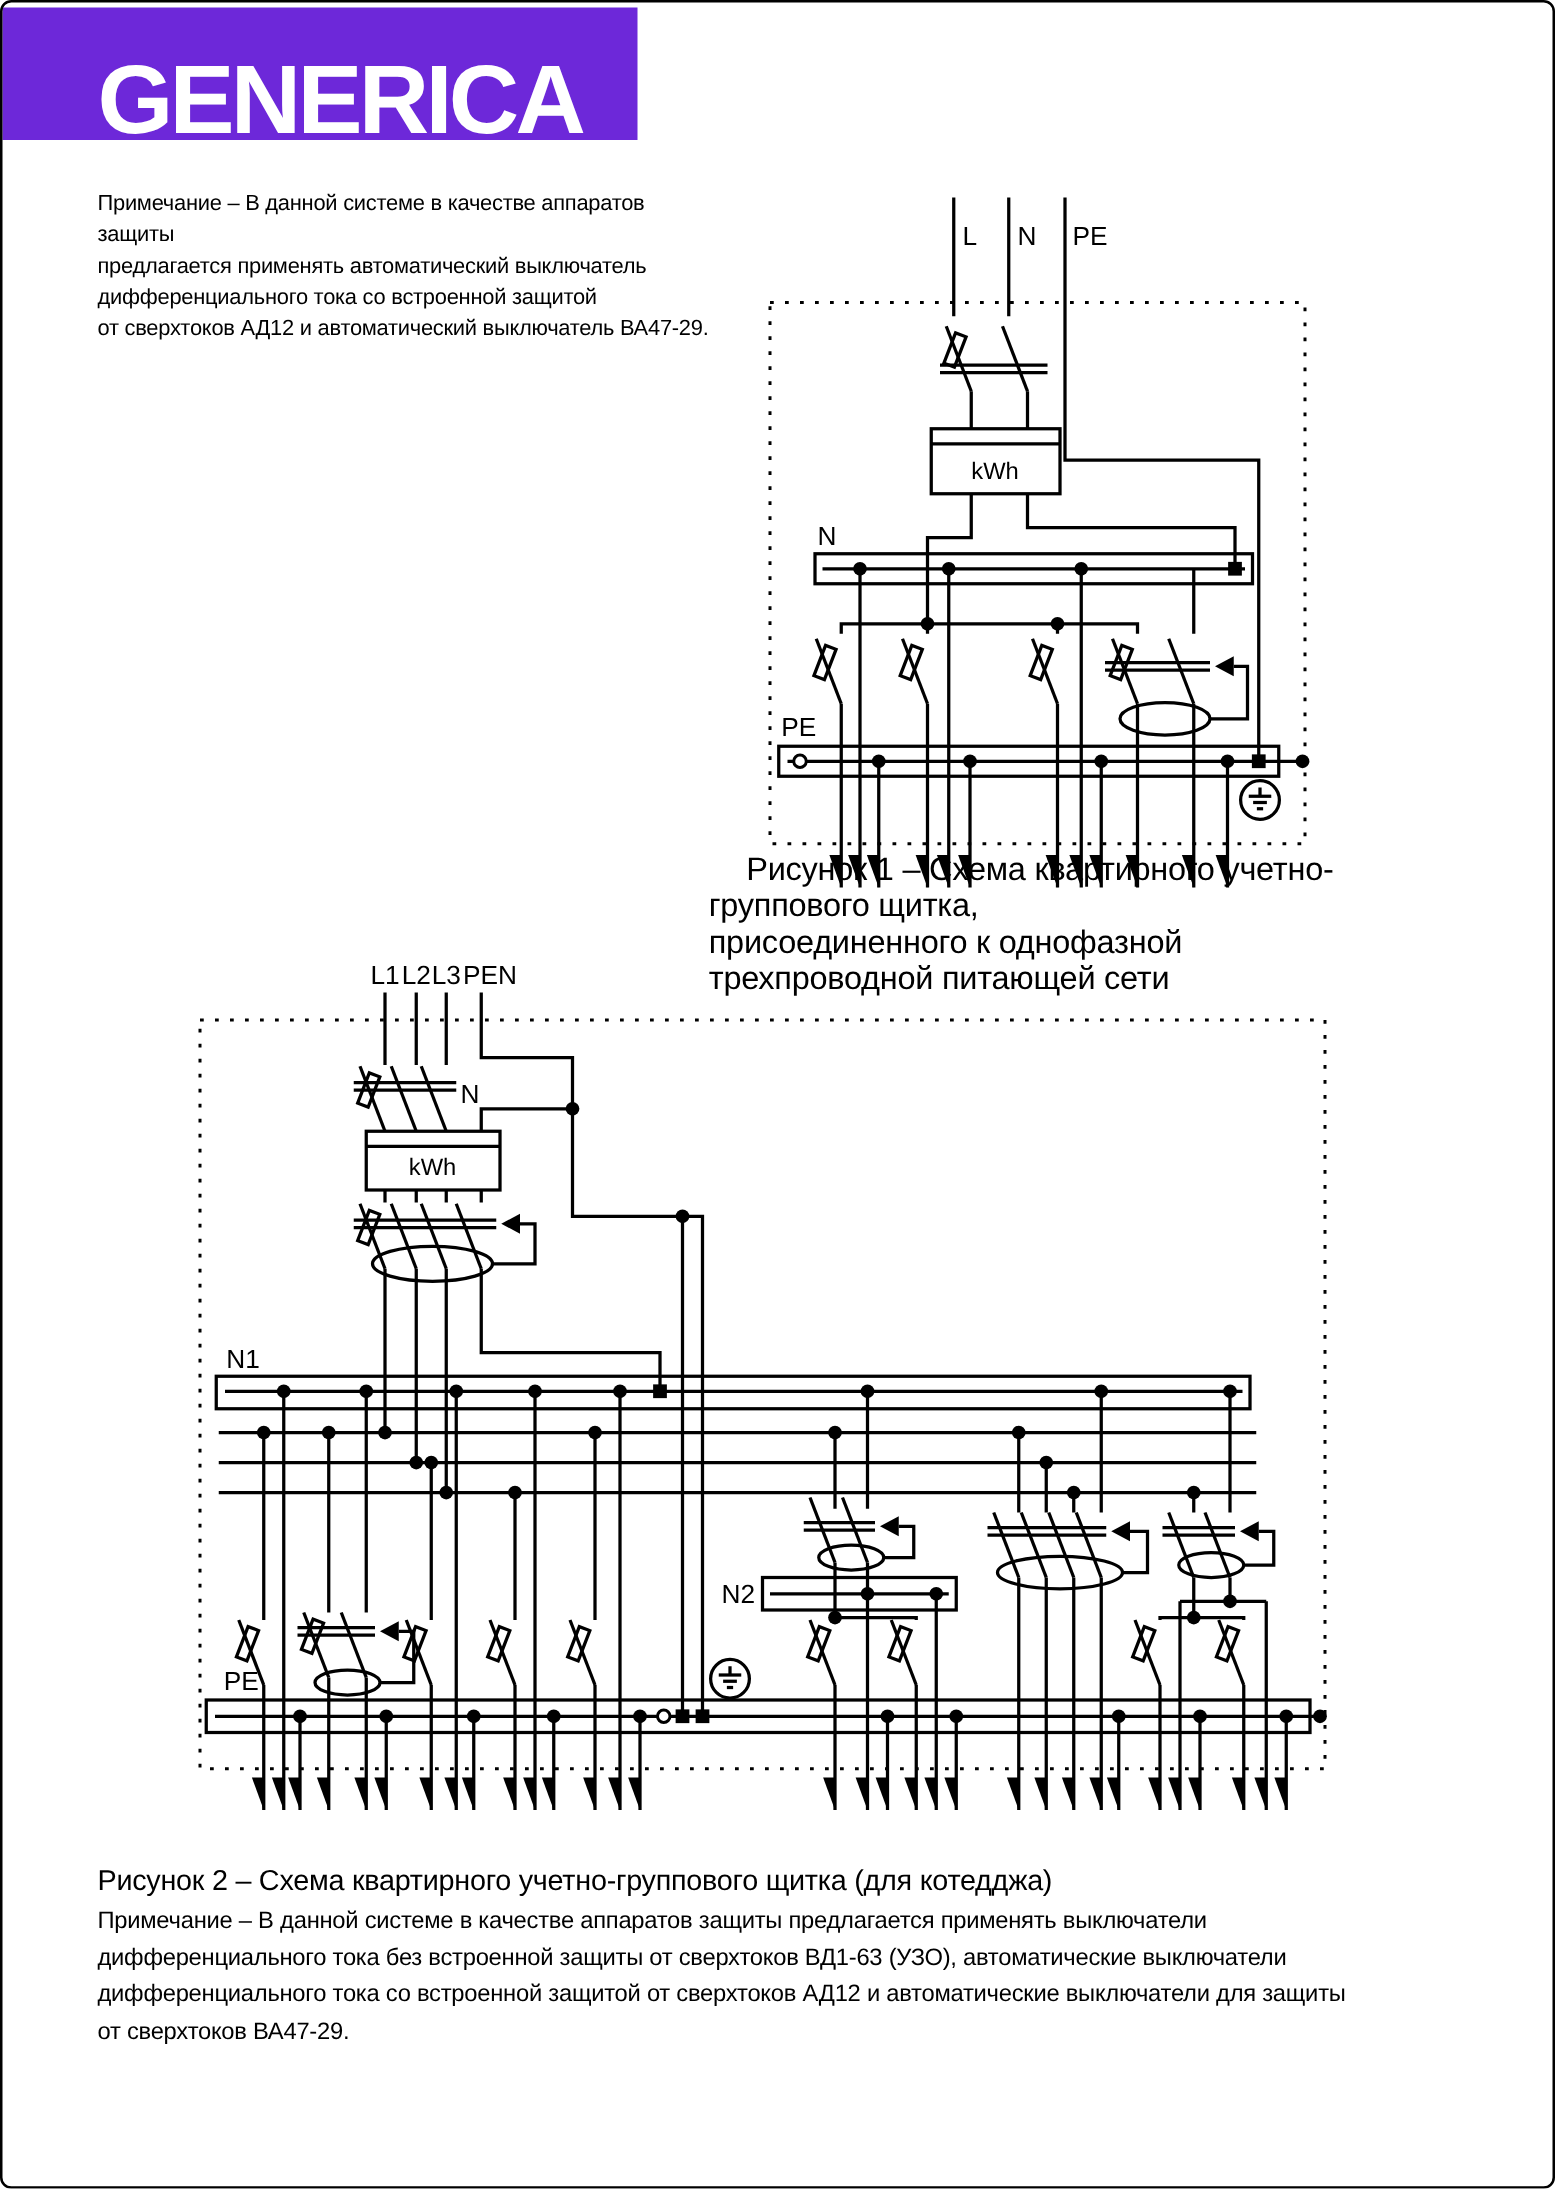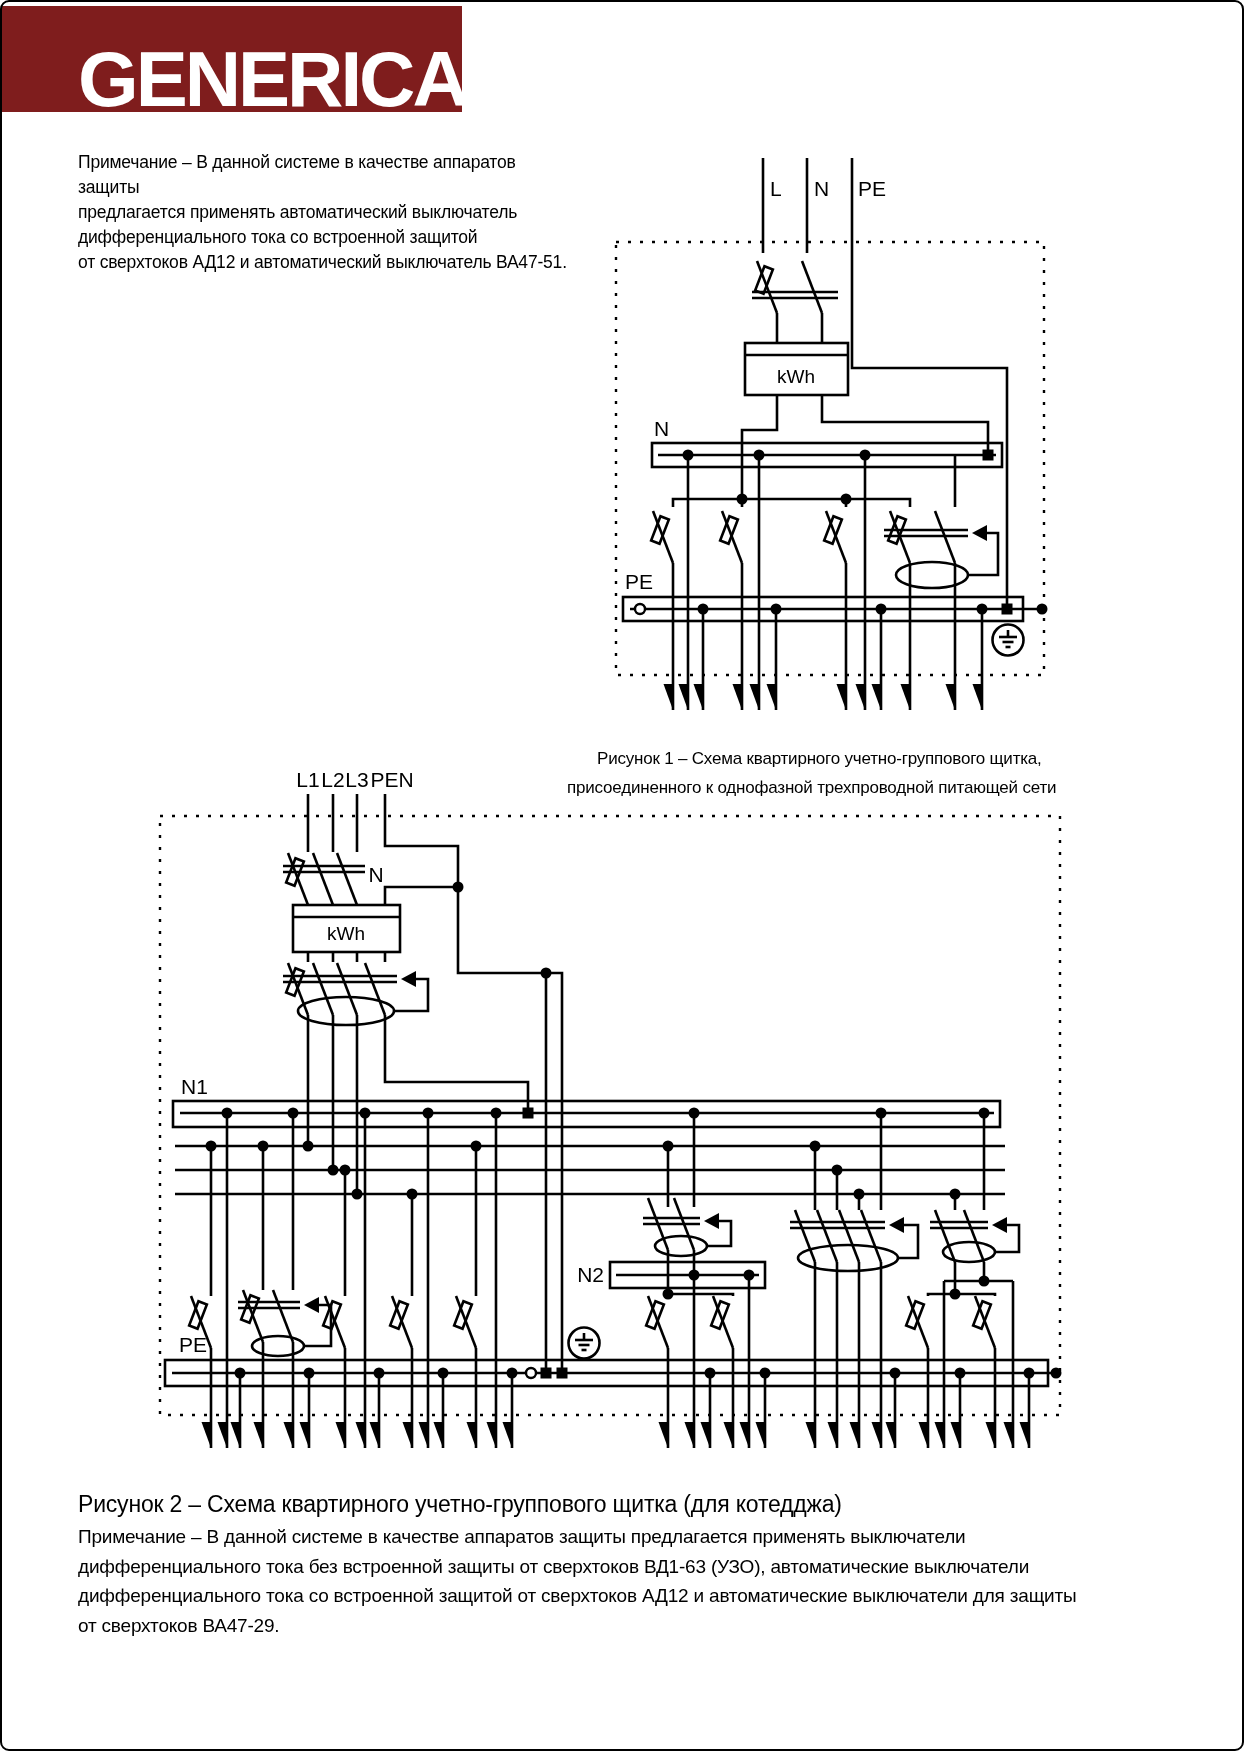--- a/index.html
+++ b/index.html
@@ -1,24 +1,24 @@
 <!DOCTYPE html>
 <html><head>
 <meta charset="utf-8">
 <style>
   html,body{margin:0;padding:0;background:#fff}
   .page{position:relative;width:1244px;height:1751px;background:#fff;color:#000;
         font-family:"Liberation Sans",sans-serif;overflow:hidden}
   .pageborder{position:absolute;inset:0;border:2px solid #000;border-radius:9px;pointer-events:none}
-  .logo{position:absolute;left:2px;top:6px;width:460px;height:106px;background:#7f1d1d;overflow:visible}
+  .logo{position:absolute;left:2px;top:6px;width:508px;height:106px;background:#6d28d9;overflow:visible}
   .logo span{position:absolute;left:76px;bottom:-6px;font-size:78px;font-weight:800;
              letter-spacing:-3px;color:#fff;line-height:1;white-space:nowrap}
   .note{position:absolute;white-space:pre-line;letter-spacing:-0.2px}
   #note1{left:78px;top:150px;width:500px;font-size:17.5px;line-height:25px}
-  #cap1{left:567px;top:744px;font-size:17px;line-height:29px;white-space:pre-line;text-indent:30px;width:560px}
+  #cap1{left:567px;top:681px;font-size:26px;line-height:29px;white-space:pre-line;text-indent:30px;width:560px}
   #cap2{left:78px;top:1490px;font-size:23px;line-height:29px;width:1120px}
   #note2{left:78px;top:1522px;width:1120px;font-size:19px;line-height:29.5px}
   svg{position:absolute;overflow:visible}
   #fig1{left:540px;top:150px}
   #fig2{left:140px;top:670px}
   .w{stroke:#000;stroke-width:2.6;fill:none}
   .dash{stroke-dasharray:3 9;stroke-width:2.4}
   .tri{fill:#000;stroke:none}
   .dots circle{fill:#000;stroke:none}
   .sqs rect{fill:#000;stroke:none}
@@ -32,21 +32,21 @@
 <body>
 
 <div class="page">
   <div class="logo">
     <span>GENERICA</span>
   </div>
 
   <div class="note" id="note1">Примечание – В данной системе в качестве аппаратов защиты
 предлагается применять автоматический выключатель
 дифференциального тока со встроенной защитой
-от сверхтоков АД12 и автоматический выключатель ВА47-51.</div>
+от сверхтоков АД12 и автоматический выключатель ВА47-29.</div>
 
   <svg id="fig1" width="560" height="575" viewBox="540 150 560 575">
     <defs>
       <marker id="arr" markerUnits="userSpaceOnUse" markerWidth="60" markerHeight="40" refX="27" refY="0" orient="auto">
         <path d="M1,-9.5 L1,9.5 L27,0 Z" fill="#000"></path>
       </marker>
       <g id="blade">
         <line x1="0" y1="0" x2="-20" y2="-52"></line>
         <rect x="-17.5" y="-46" width="9" height="26" transform="rotate(21 -13 -33)"></rect>
       </g>

